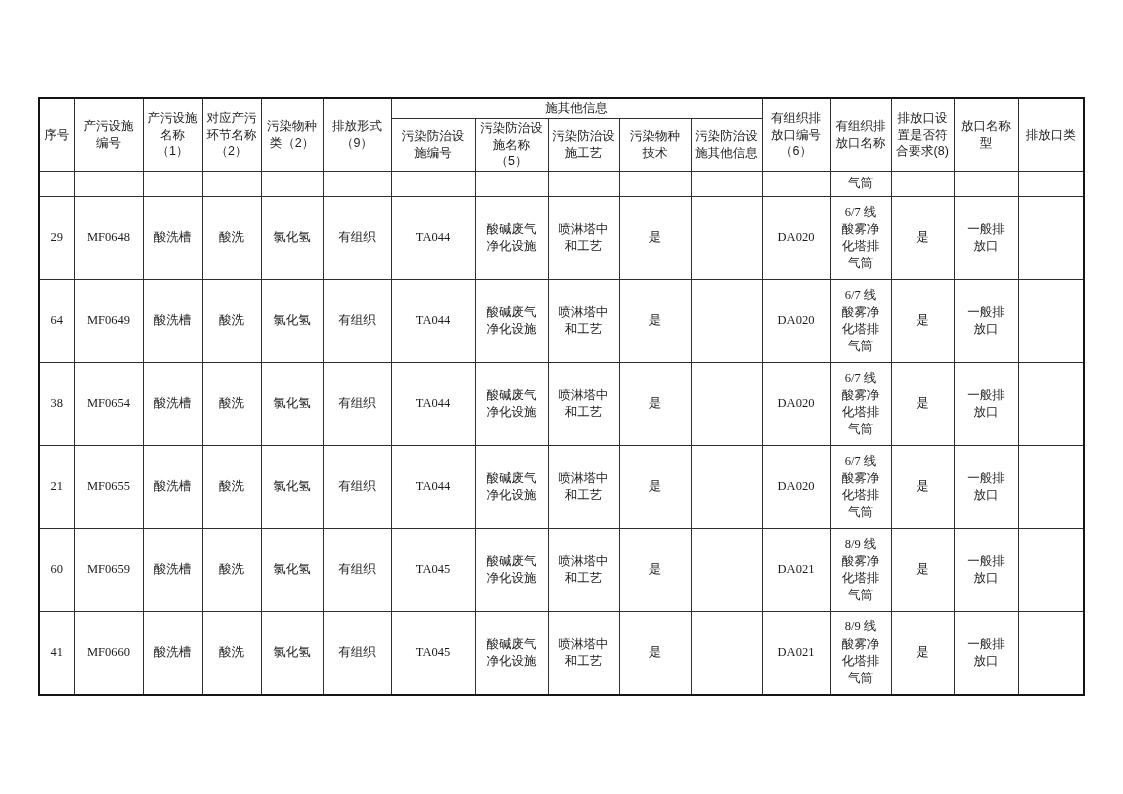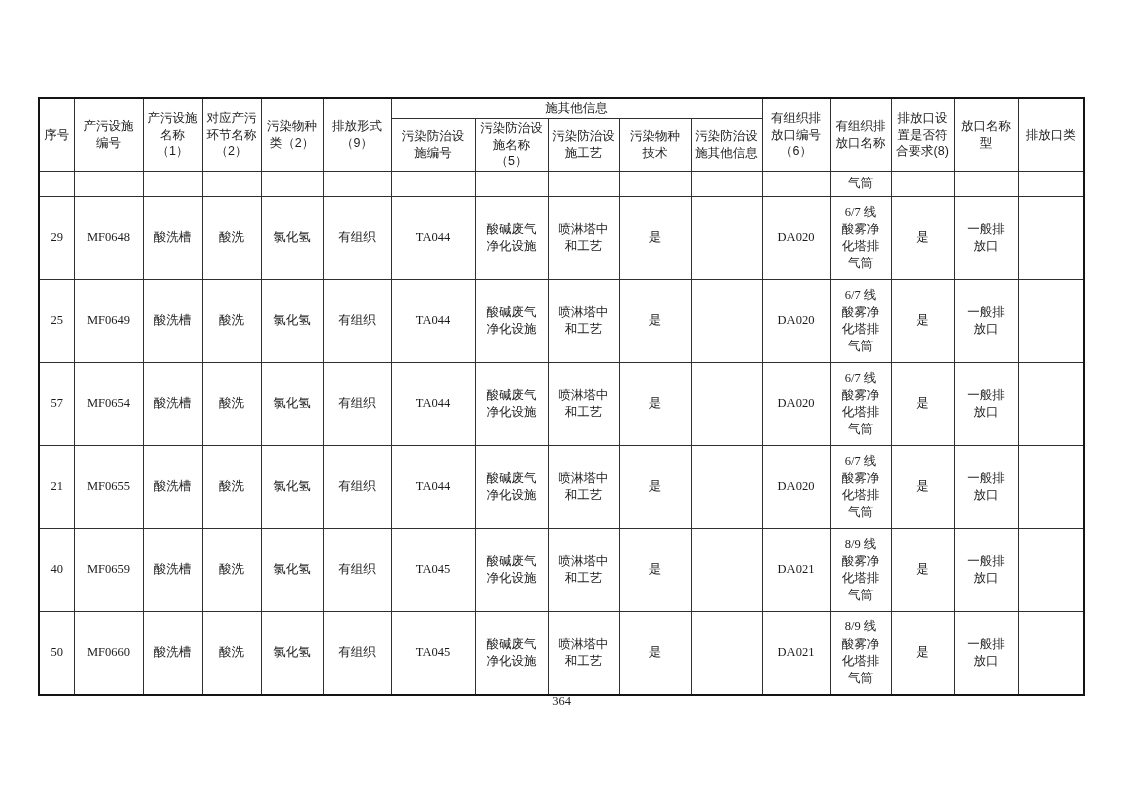--- a/index.html
+++ b/index.html
@@ -160,21 +160,21 @@
           <td>6/7 线
 酸雾净
 化塔排
 气筒</td>
           <td>是</td>
           <td>一般排
 放口</td>
           <td></td>
         </tr>
         <tr class="row-data">
-          <td>25</td>
+          <td>64</td>
           <td>MF0649</td>
           <td>酸洗槽</td>
           <td>酸洗</td>
           <td>氯化氢</td>
           <td>有组织</td>
           <td>TA044</td>
           <td>酸碱废气
 净化设施</td>
           <td>喷淋塔中
 和工艺</td>
@@ -184,21 +184,21 @@
           <td>6/7 线
 酸雾净
 化塔排
 气筒</td>
           <td>是</td>
           <td>一般排
 放口</td>
           <td></td>
         </tr>
         <tr class="row-data">
-          <td>57</td>
+          <td>38</td>
           <td>MF0654</td>
           <td>酸洗槽</td>
           <td>酸洗</td>
           <td>氯化氢</td>
           <td>有组织</td>
           <td>TA044</td>
           <td>酸碱废气
 净化设施</td>
           <td>喷淋塔中
 和工艺</td>
@@ -232,21 +232,21 @@
           <td>6/7 线
 酸雾净
 化塔排
 气筒</td>
           <td>是</td>
           <td>一般排
 放口</td>
           <td></td>
         </tr>
         <tr class="row-data">
-          <td>40</td>
+          <td>60</td>
           <td>MF0659</td>
           <td>酸洗槽</td>
           <td>酸洗</td>
           <td>氯化氢</td>
           <td>有组织</td>
           <td>TA045</td>
           <td>酸碱废气
 净化设施</td>
           <td>喷淋塔中
 和工艺</td>
@@ -256,21 +256,21 @@
           <td>8/9 线
 酸雾净
 化塔排
 气筒</td>
           <td>是</td>
           <td>一般排
 放口</td>
           <td></td>
         </tr>
         <tr class="row-data">
-          <td>50</td>
+          <td>41</td>
           <td>MF0660</td>
           <td>酸洗槽</td>
           <td>酸洗</td>
           <td>氯化氢</td>
           <td>有组织</td>
           <td>TA045</td>
           <td>酸碱废气
 净化设施</td>
           <td>喷淋塔中
 和工艺</td>
@@ -282,15 +282,14 @@
 化塔排
 气筒</td>
           <td>是</td>
           <td>一般排
 放口</td>
           <td></td>
         </tr>
       </tbody>
   </table>
 
-  <div class="page-number">364</div>
 
 </div>
 
 </body></html>

